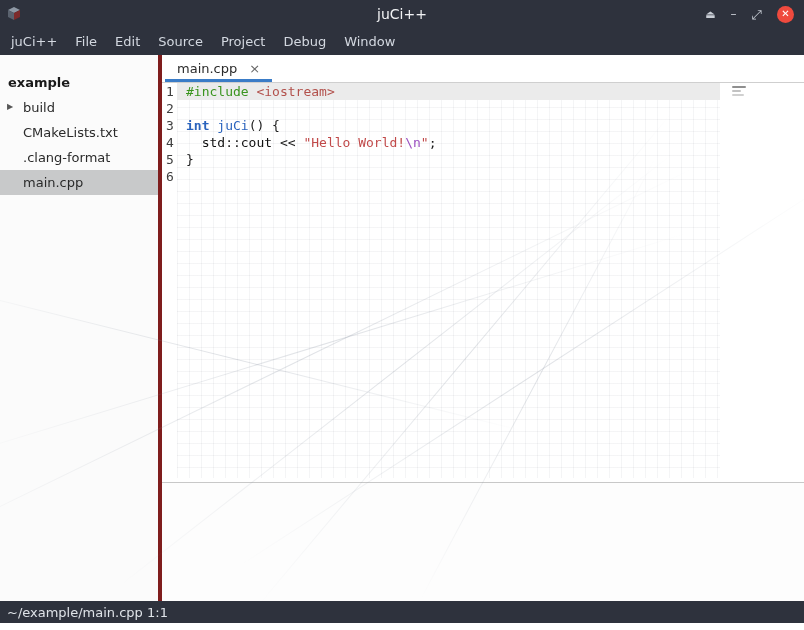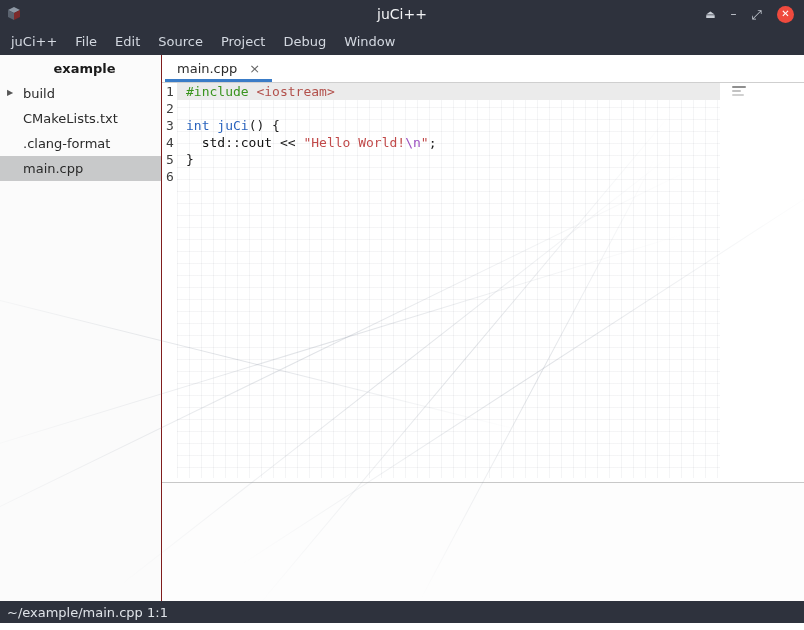--- a/index.html
+++ b/index.html
@@ -19,21 +19,21 @@
                   display: flex; align-items: center; justify-content: center; font-size: 10px; }
 
   
   .menubar { flex: 0 0 27px; background: #2e323d; display: flex; align-items: center; padding-left: 2px; }
   .menu-item { padding: 0 9px; line-height: 27px; color: #d3d8e0; font-size: 13px; cursor: pointer; }
 
   
   .content { flex: 1 1 auto; min-height: 0; display: flex; position: relative; }
 
   
-  .sidebar { flex: 0 0 162px; background: #fbfbfb; border-right: 1px solid #7f1d1d; padding-top: 2px; position: relative; z-index: 2; text-align: center; }
+  .sidebar { flex: 0 0 162px; background: #fbfbfb; border-right: 4px solid #7f1d1d; padding-top: 16px; position: relative; z-index: 2; }
   .side-header { height: 24px; line-height: 24px; padding-left: 8px; font-weight: bold; font-size: 13px; color: #1a1a1a; }
   .tree-item { height: 25px; display: flex; align-items: center; font-size: 13px; color: #2a2a2a; padding-left: 23px; position: relative; cursor: pointer; }
   .tree-item.selected { background: #c8c9ca; }
   .expander { position: absolute; left: 7px; top: 8px; font-size: 8px; color: #565656; line-height: 1; }
 
   
   .main { flex: 1 1 auto; min-width: 0; display: flex; flex-direction: column; background: #fff; position: relative; z-index: 1; }
 
   
   .tabbar { flex: 0 0 28px; background: #fff; border-bottom: 1px solid #cfcfcf; display: flex; align-items: stretch; padding-left: 3px; }
@@ -50,21 +50,21 @@
                             linear-gradient(90deg, rgba(60,70,90,0.055) 1px, transparent 1px);
           background-size: 12px 12px; }
   .code-lines { position: relative; z-index: 1; }
   .code-line { display: flex; height: 17px; line-height: 17px; }
   .ln { flex: 0 0 15px; padding-left: 4px; color: #3f3f3f; }
   .lc { white-space: pre; width: 543px; padding-left: 9px; }
   .code-line.hl .lc { background: #ebebeb; }
   .tk-plain { color: #1b1b1b; }
   .tk-prep  { color: #39941e; }
   .tk-inc   { color: #b2504b; }
-  .tk-kw    { color: #2a63bd; font-weight: normal; }
+  .tk-kw    { color: #2a63bd; font-weight: bold; }
   .tk-fn    { color: #2a63bd; }
   .tk-b     { color: #101010; font-weight: normal; }
   .tk-str   { color: #c14a4a; }
   .tk-esc   { color: #9a4fc0; }
   .minimap { position: absolute; right: 58px; top: 3px; display: flex; flex-direction: column; gap: 2px; align-items: flex-start; z-index: 2; }
   .minimap i { display: block; height: 2px; border-radius: 1px; }
   .minimap i:nth-child(1) { width: 14px; background: #8f8f8f; }
   .minimap i:nth-child(2) { width: 9px;  background: #c2c2c2; }
   .minimap i:nth-child(3) { width: 12px; background: #d0d0d0; }
 

